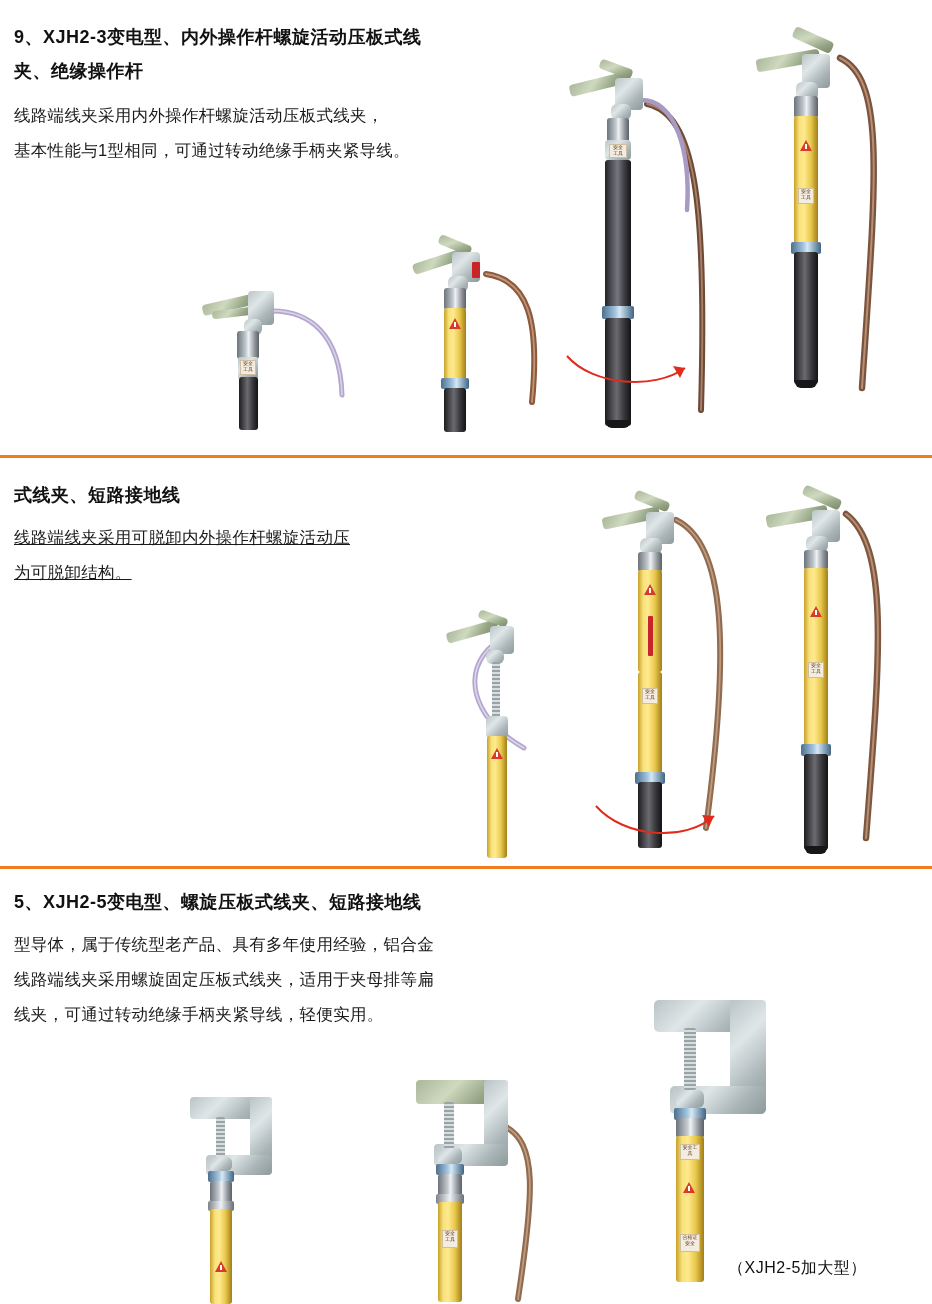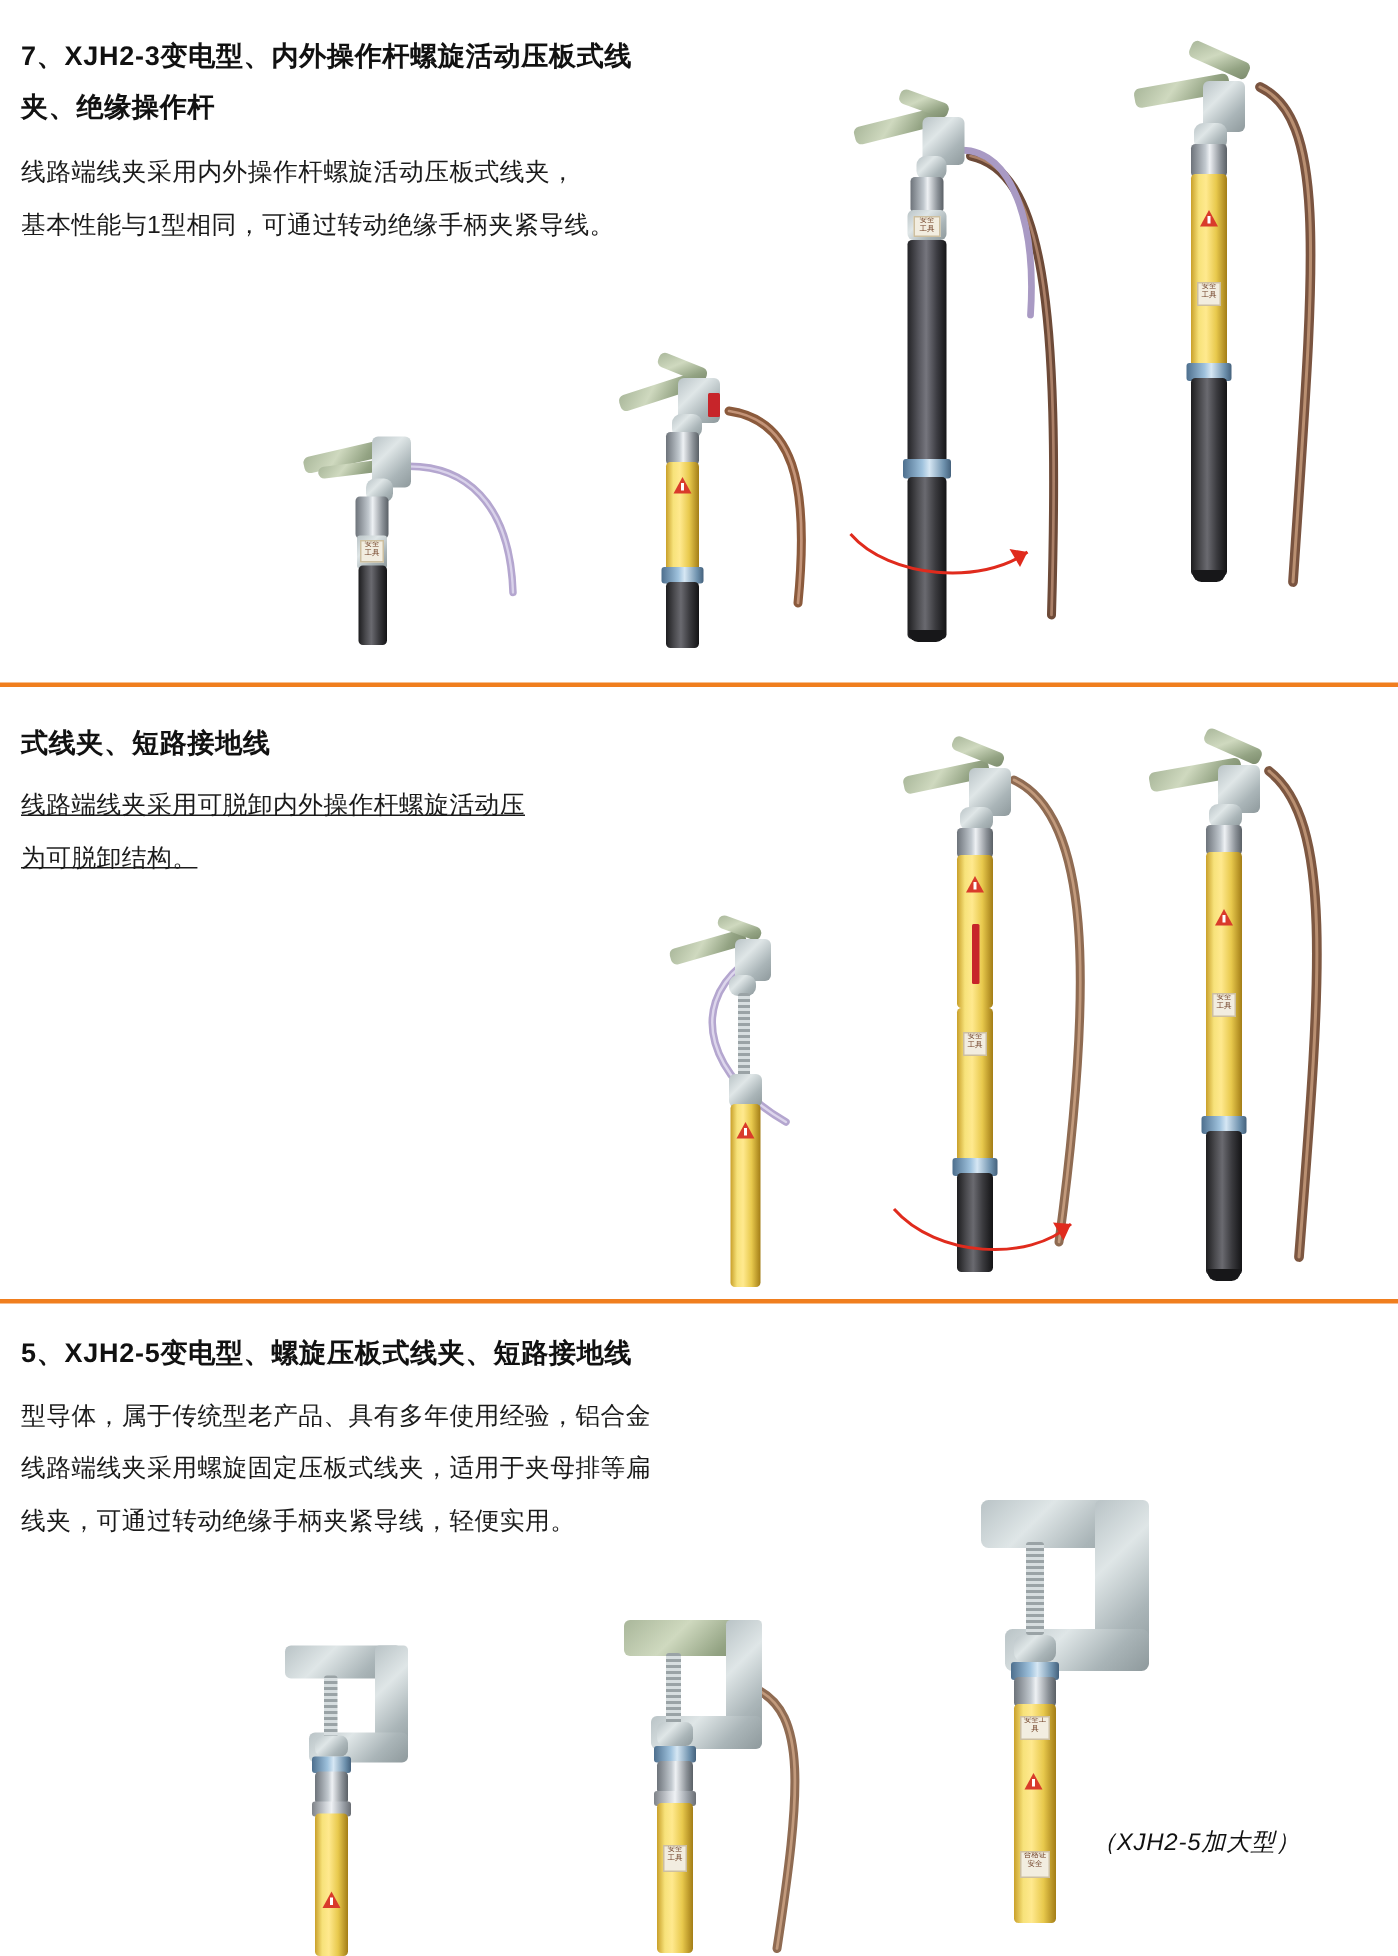--- a/index.html
+++ b/index.html
@@ -132,21 +132,21 @@
 </style>
 </head>
 <body>
 
 <div class="page">
 
   <div class="section" style="height:455px;">
 
     <div style="position:absolute;left:0;top:20px;width:560px;">
       <div class="heading">
-        <span class="line">7、XJH2-3变电型、内外操作杆螺旋活动压板式线</span>
+        <span class="line">9、XJH2-3变电型、内外操作杆螺旋活动压板式线</span>
         <span class="line">夹、绝缘操作杆</span>
       </div>
       <div class="body-text" style="margin-top:10px;">
         <span class="line">线路端线夹采用内外操作杆螺旋活动压板式线夹，</span>
         <span class="line">基本性能与1型相同，可通过转动绝缘手柄夹紧导线。</span>
       </div>
     </div>
 
     <div class="art" style="left:190px;top:265px;width:180px;height:165px;">
       <svg class="cable" style="left:0;top:0;width:180px;height:165px;">
@@ -352,15 +352,15 @@
       <div class="ring blue" style="left:44px;top:114px;width:32px;height:12px;"></div>
       <div class="pole" style="left:46px;top:124px;width:28px;height:20px;background:linear-gradient(to right,#6d737a 0%,#c2c9cf 40%,#eef1f4 52%,#8b9197 82%,#5a6066 100%);"></div>
       <div class="pole yellow" style="left:46px;top:142px;width:28px;height:146px;"></div>
       <div class="label-tag" style="left:50px;top:150px;width:20px;height:16px;">安全工具</div>
       <div class="warn" style="left:53px;top:188px;"></div>
       <div class="label-tag" style="left:50px;top:240px;width:20px;height:18px;">合格证<br>安全</div>
     </div>
 
   </div>
 
-  <div class="caption" style="position:absolute;left:728px;top:1218px;font-style:italic;">（XJH2-5加大型）</div>
+  <div class="caption" style="position:absolute;left:728px;top:1258px;">（XJH2-5加大型）</div>
 
 </div>
 
 </body></html>

